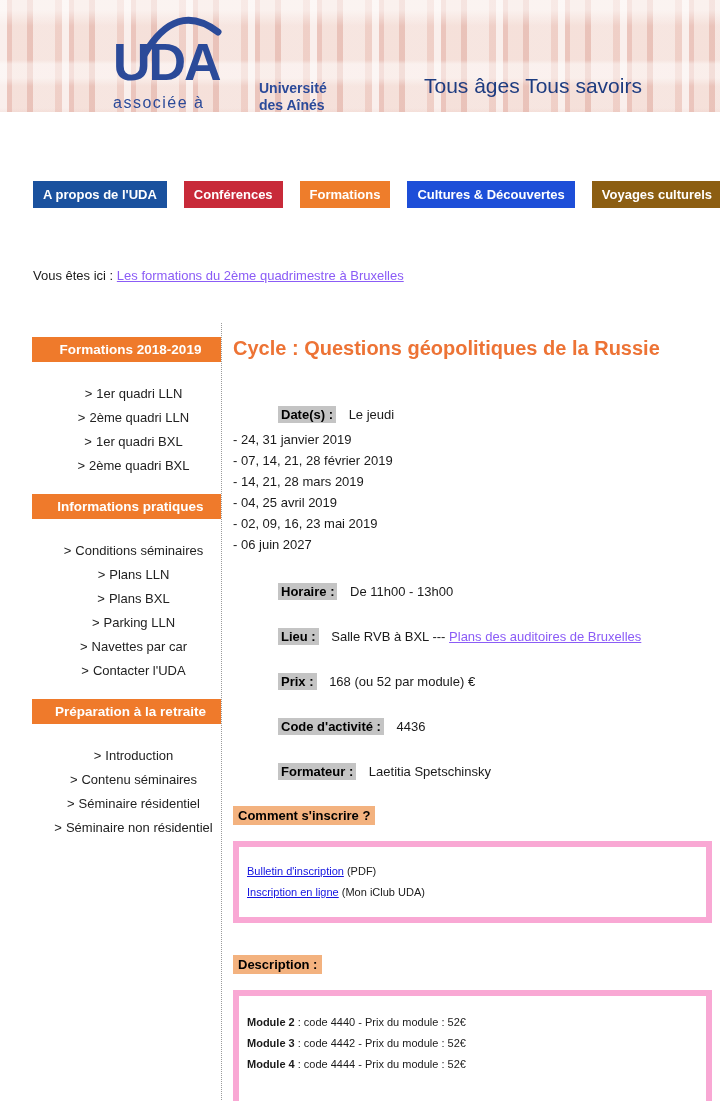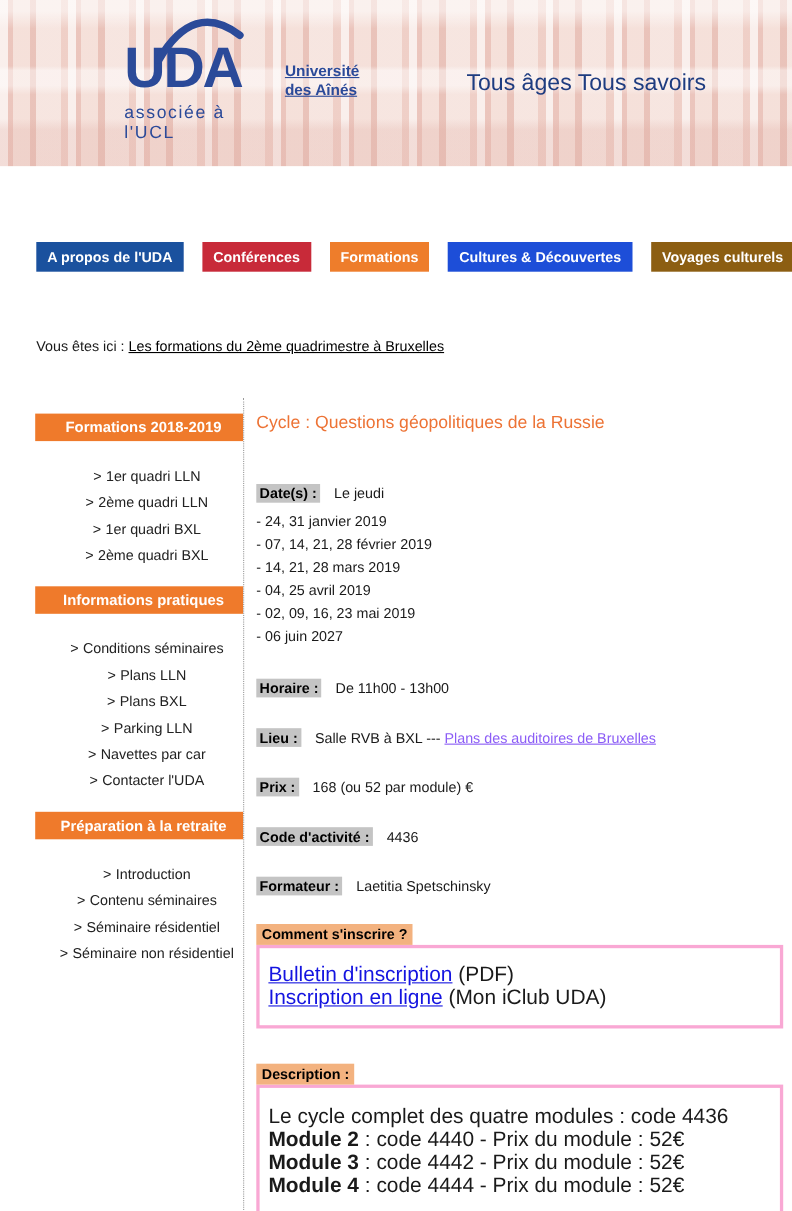--- a/index.html
+++ b/index.html
@@ -1,72 +1,72 @@
 <!DOCTYPE html>
 <html><head>
 <meta charset="utf-8">
 <style>
   * { margin:0; padding:0; box-sizing:border-box; }
   html,body { background:#fff; }
   body { font-family:"Liberation Sans", sans-serif; color:#1a1a1a; }
   .page { position:relative; width:720px; height:1101px; overflow:hidden; background:#fff; }
 
   
-  .hero { position:relative; height:151px; overflow:hidden;
+  .hero { position:relative; height:112px; overflow:hidden;
     background-color:#f3dcd5;
     background-image:
       linear-gradient(180deg, rgba(255,255,255,.55) 0 10px, rgba(255,255,255,0) 26px 60px, rgba(255,255,255,.45) 64px 78px, rgba(255,255,255,0) 86px 108px, rgba(222,168,158,.25) 118px 128px),
       repeating-linear-gradient(90deg, rgba(255,255,255,.55) 0 7px, rgba(231,185,176,.65) 7px 12px, rgba(247,228,222,.55) 12px 27px, rgba(224,170,159,.5) 27px 33px, rgba(249,236,232,.6) 33px 55px, rgba(236,197,188,.55) 55px 62px);
   }
   .logo-wrap { position:absolute; left:113px; top:36px; }
   .logo-acronym { font-size:52px; font-weight:bold; letter-spacing:-2px; color:#2b4a99; line-height:1; }
   .logo-arc { position:absolute; left:27px; top:-26px; }
-  .logo-name { position:absolute; left:146px; top:20px; font-size:14px; line-height:17px; color:#2b4a99; font-weight:bold;text-decoration:underline; }
+  .logo-name { position:absolute; left:146px; top:44px; font-size:14px; line-height:17px; color:#2b4a99; font-weight:bold; }
   .logo-assoc { position:absolute; left:0px; top:58px; font-size:16px; letter-spacing:1.5px; color:#2b4a99; }
-  .tagline { position:absolute; left:424px; top:64px; font-size:21px; color:#1e3c80; }
+  .tagline { position:absolute; left:424px; top:74px; font-size:21px; color:#1e3c80; }
 
   
   .mainnav { display:flex; gap:17px; margin:69px 0 0 33px; width:800px; }
   .navbtn { display:inline-block; flex:none; color:#fff; font-weight:bold; font-size:13px; line-height:27px; padding:0 10px; text-decoration:none; white-space:nowrap; }
   .nav-blue   { background:#1a519e; }
   .nav-red    { background:#c82a39; }
   .nav-orange { background:#ee7d2b; }
   .nav-olive  { background:#1d4ed8; }
   .nav-brown  { background:#8c5e12; }
 
   
   .breadcrumb { margin:60px 0 0 33px; font-size:13px; }
-  .breadcrumb a { color:#000000; }
+  .breadcrumb a { color:#8b5cf6; }
 
   
   .content { display:flex; margin-top:40px; align-items:stretch; }
   .sidebar { width:189px; margin-left:32px; flex:none; }
   .side-section { margin-top:14px;text-align:center; }
   .side-section + .side-section { margin-top:16px; }
   .side-head { display:block; background:#ef7a2b; color:#fff; font-weight:bold; font-size:13.5px; line-height:25px; padding:0 0 0 8px; text-decoration:none; }
   .side-list { list-style:none; margin:20px 0 0 14px; }
   .side-list li { line-height:24px; font-size:13px; }
   .side-list a { color:#222; text-decoration:none; }
   .chev { margin-right:4px; color:#222; }
 
   .main { flex:1; border-left:1px dotted #9a9a9a; padding-left:11px; margin-right:8px; min-height:761px; }
-  .page-title { margin-top:14px; font-size:16px; font-weight:normal; color:#ed7335; }
+  .page-title { margin-top:14px; font-size:20px; font-weight:bold; color:#ed7335; }
 
   .field { margin-top:28px; font-size:13px; }
   .field-first { margin-top:46px; }
-  .flabel { display:inline-block; background:#c4c4c4; color:#000; font-weight:bold; padding:1px 3px; }
+  .flabel { display:inline-block; background:#c4c4c4; color:#000; font-weight:bold; padding:1px 3px;margin-left:45px; }
   .fval { margin-left:9px; }
   .date-lines { margin-top:6px; font-size:13px; }
   .date-lines div { line-height:21px; }
   a.inline-link { color:#8b5cf6; }
 
   .labeled-box { margin-top:26px; }
   .labeled-box.desc { margin-top:32px; }
   .box-label { display:inline-block; background:#f3b27f; color:#000; font-weight:bold; font-size:13px; padding:2px 5px; vertical-align:bottom; }
-  .box-body { border:3px solid #f9a8d4; padding:14px 8px 14px 8px; font-size:19px; }
+  .box-body { border:6px solid #f9a8d4; padding:14px 8px 14px 8px; font-size:11px;margin-top:16px; }
   .box-body .bline { line-height:21px; }
   .box-body a { color:#1414e0; }
   .desc .box-body { height:150px; padding-top:16px; }
 </style>
 </head>
 <body>
 
 <div class="page">
 
   <header class="hero">
@@ -186,21 +186,20 @@
           </div>
           <div class="bline">
             <a href="#">Inscription en ligne</a><span> (Mon iClub UDA)</span>
           </div>
         </div>
       </div>
 
       <div class="labeled-box desc">
         <span class="box-label">Description :</span>
         <div class="box-body">
-          <div class="bline">Le cycle complet des quatre modules : code 4436</div>
           <div class="bline"><b>Module 2</b><span> : code 4440 - Prix du module : 52€</span></div>
           <div class="bline"><b>Module 3</b><span> : code 4442 - Prix du module : 52€</span></div>
           <div class="bline"><b>Module 4</b><span> : code 4444 - Prix du module : 52€</span></div>
         </div>
       </div>
 
     </main>
   </div>
 </div>
 

